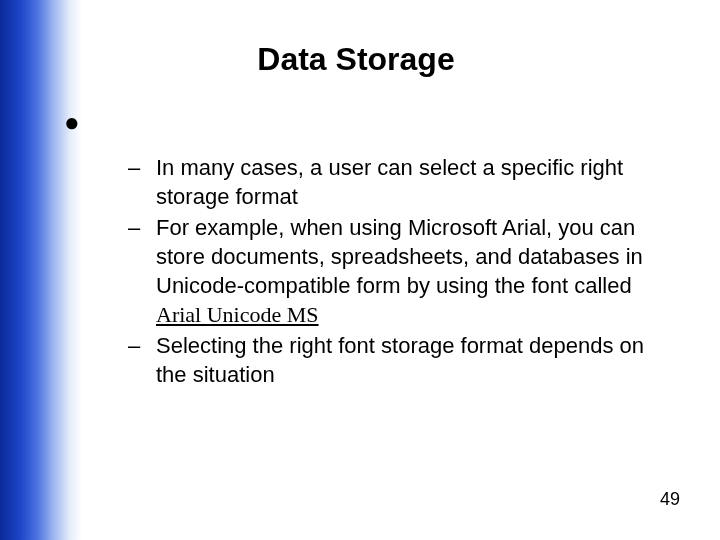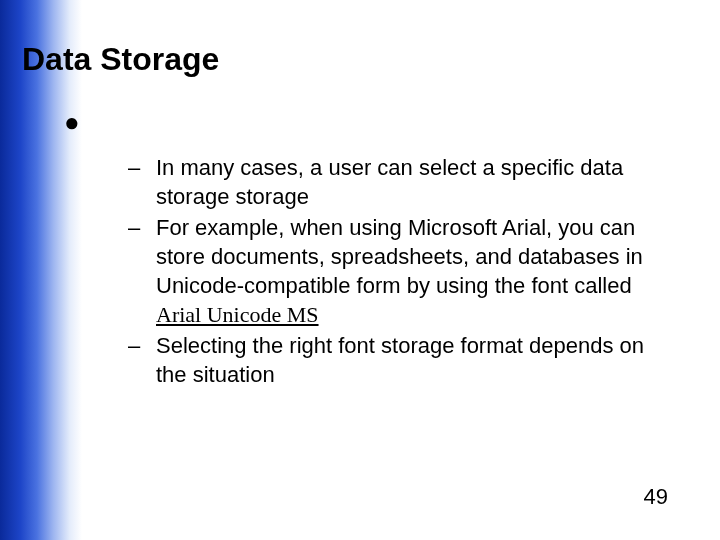--- a/index.html
+++ b/index.html
@@ -39,20 +39,21 @@
     top: 0;
     bottom: 0;
     padding: 40px 30px 0 0;
     box-sizing: border-box;
   }
   .title {
     font-size: 32px;
     font-weight: bold;
     margin: 0 0 28px 22px;
     line-height: 1.2;
+    text-align: center;
   }
   .l1 {
     display: flex;
     align-items: flex-start;
     margin: 0 0 14px 64px;
   }
   .l1 .bullet {
     font-size: 26px;
     line-height: 1.25;
     margin-right: 14px;
@@ -79,44 +80,44 @@
   .l2 .text {
     font-size: 22px;
     line-height: 1.32;
   }
   .underline {
     text-decoration: underline;
     font-family: Liberation Serif, serif;
   }
   .page-number {
     position: absolute;
-    right: 52px;
+    right: 40px;
     bottom: 30px;
-    font-size: 22px;
+    font-size: 18px;
   }
 </style>
 </head>
 <body>
 
 <div class="slide">
   <div class="edge-gradient"></div>
 
   <div class="content">
 
     <h1 class="title">Data Storage</h1>
 
     <div class="l1">
       <span class="bullet">●</span>
     </div>
 
     <div class="l2-group">
 
       <div class="l2">
         <span class="dash">–</span>
-        <span class="text"><span>In many cases, a user can select a specific data storage storage</span><span class="underline"></span><span></span></span>
+        <span class="text"><span>In many cases, a user can select a specific right storage format</span><span class="underline"></span><span></span></span>
       </div>
 
       <div class="l2">
         <span class="dash">–</span>
         <span class="text"><span>For example, when using Microsoft Arial, you can store documents, spreadsheets, and databases in Unicode-compatible form by using the font called </span><span class="underline">Arial Unicode MS</span><span></span></span>
       </div>
 
       <div class="l2">
         <span class="dash">–</span>
         <span class="text"><span>Selecting the right font storage format depends on the situation</span><span class="underline"></span><span></span></span>

